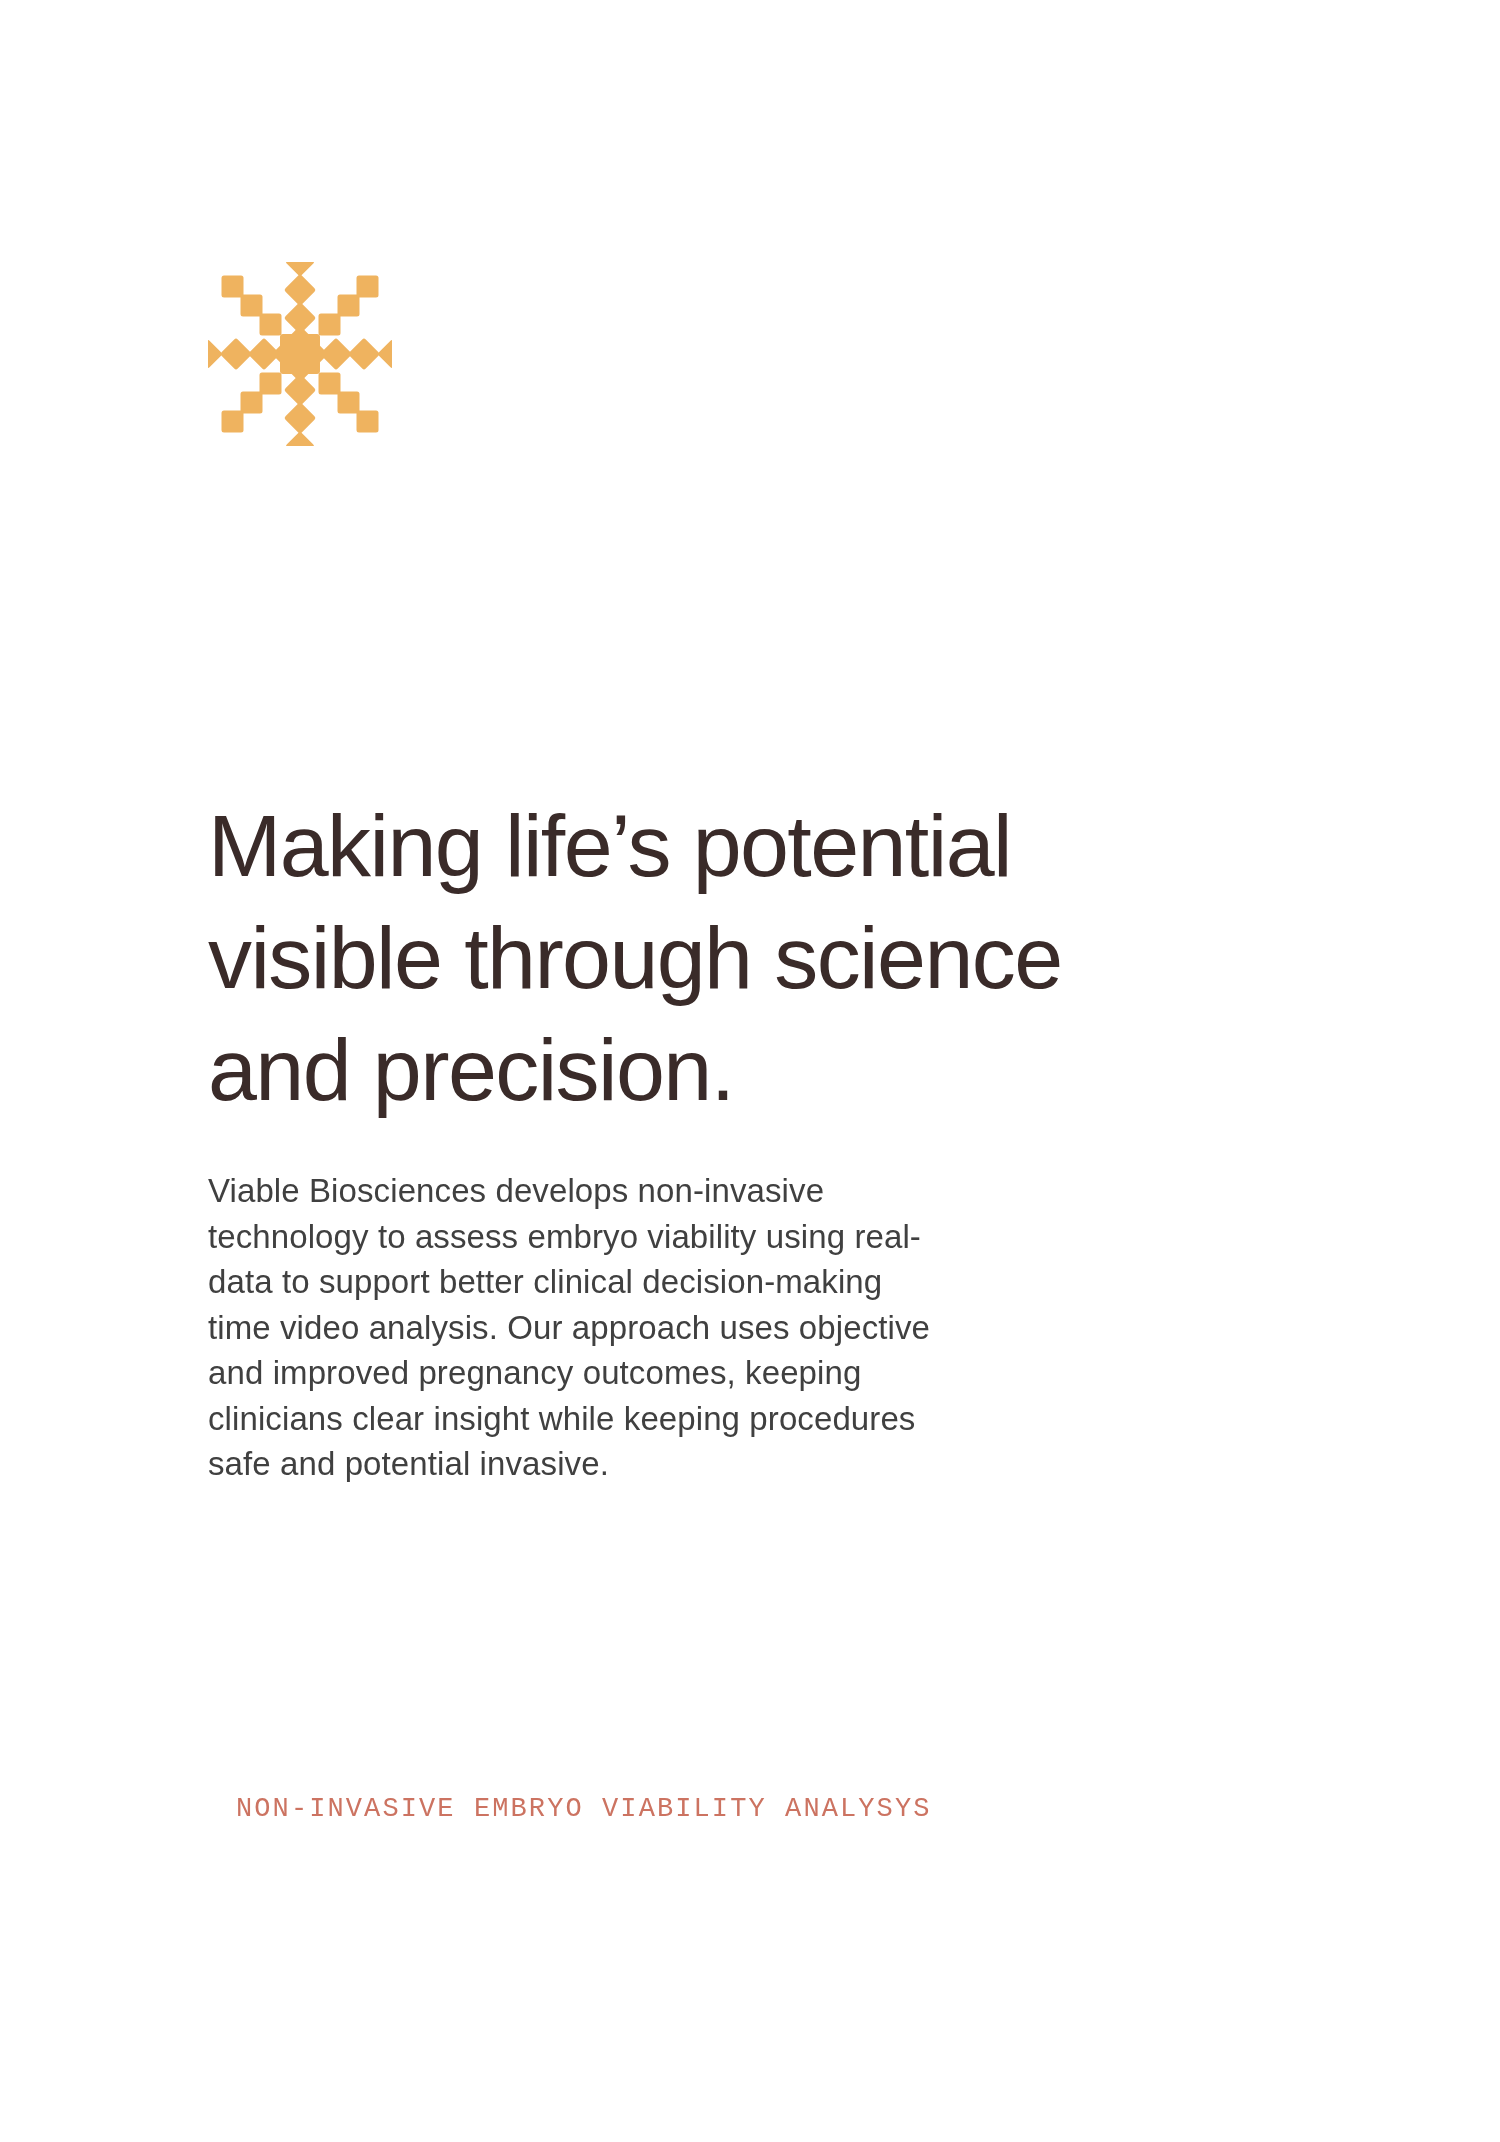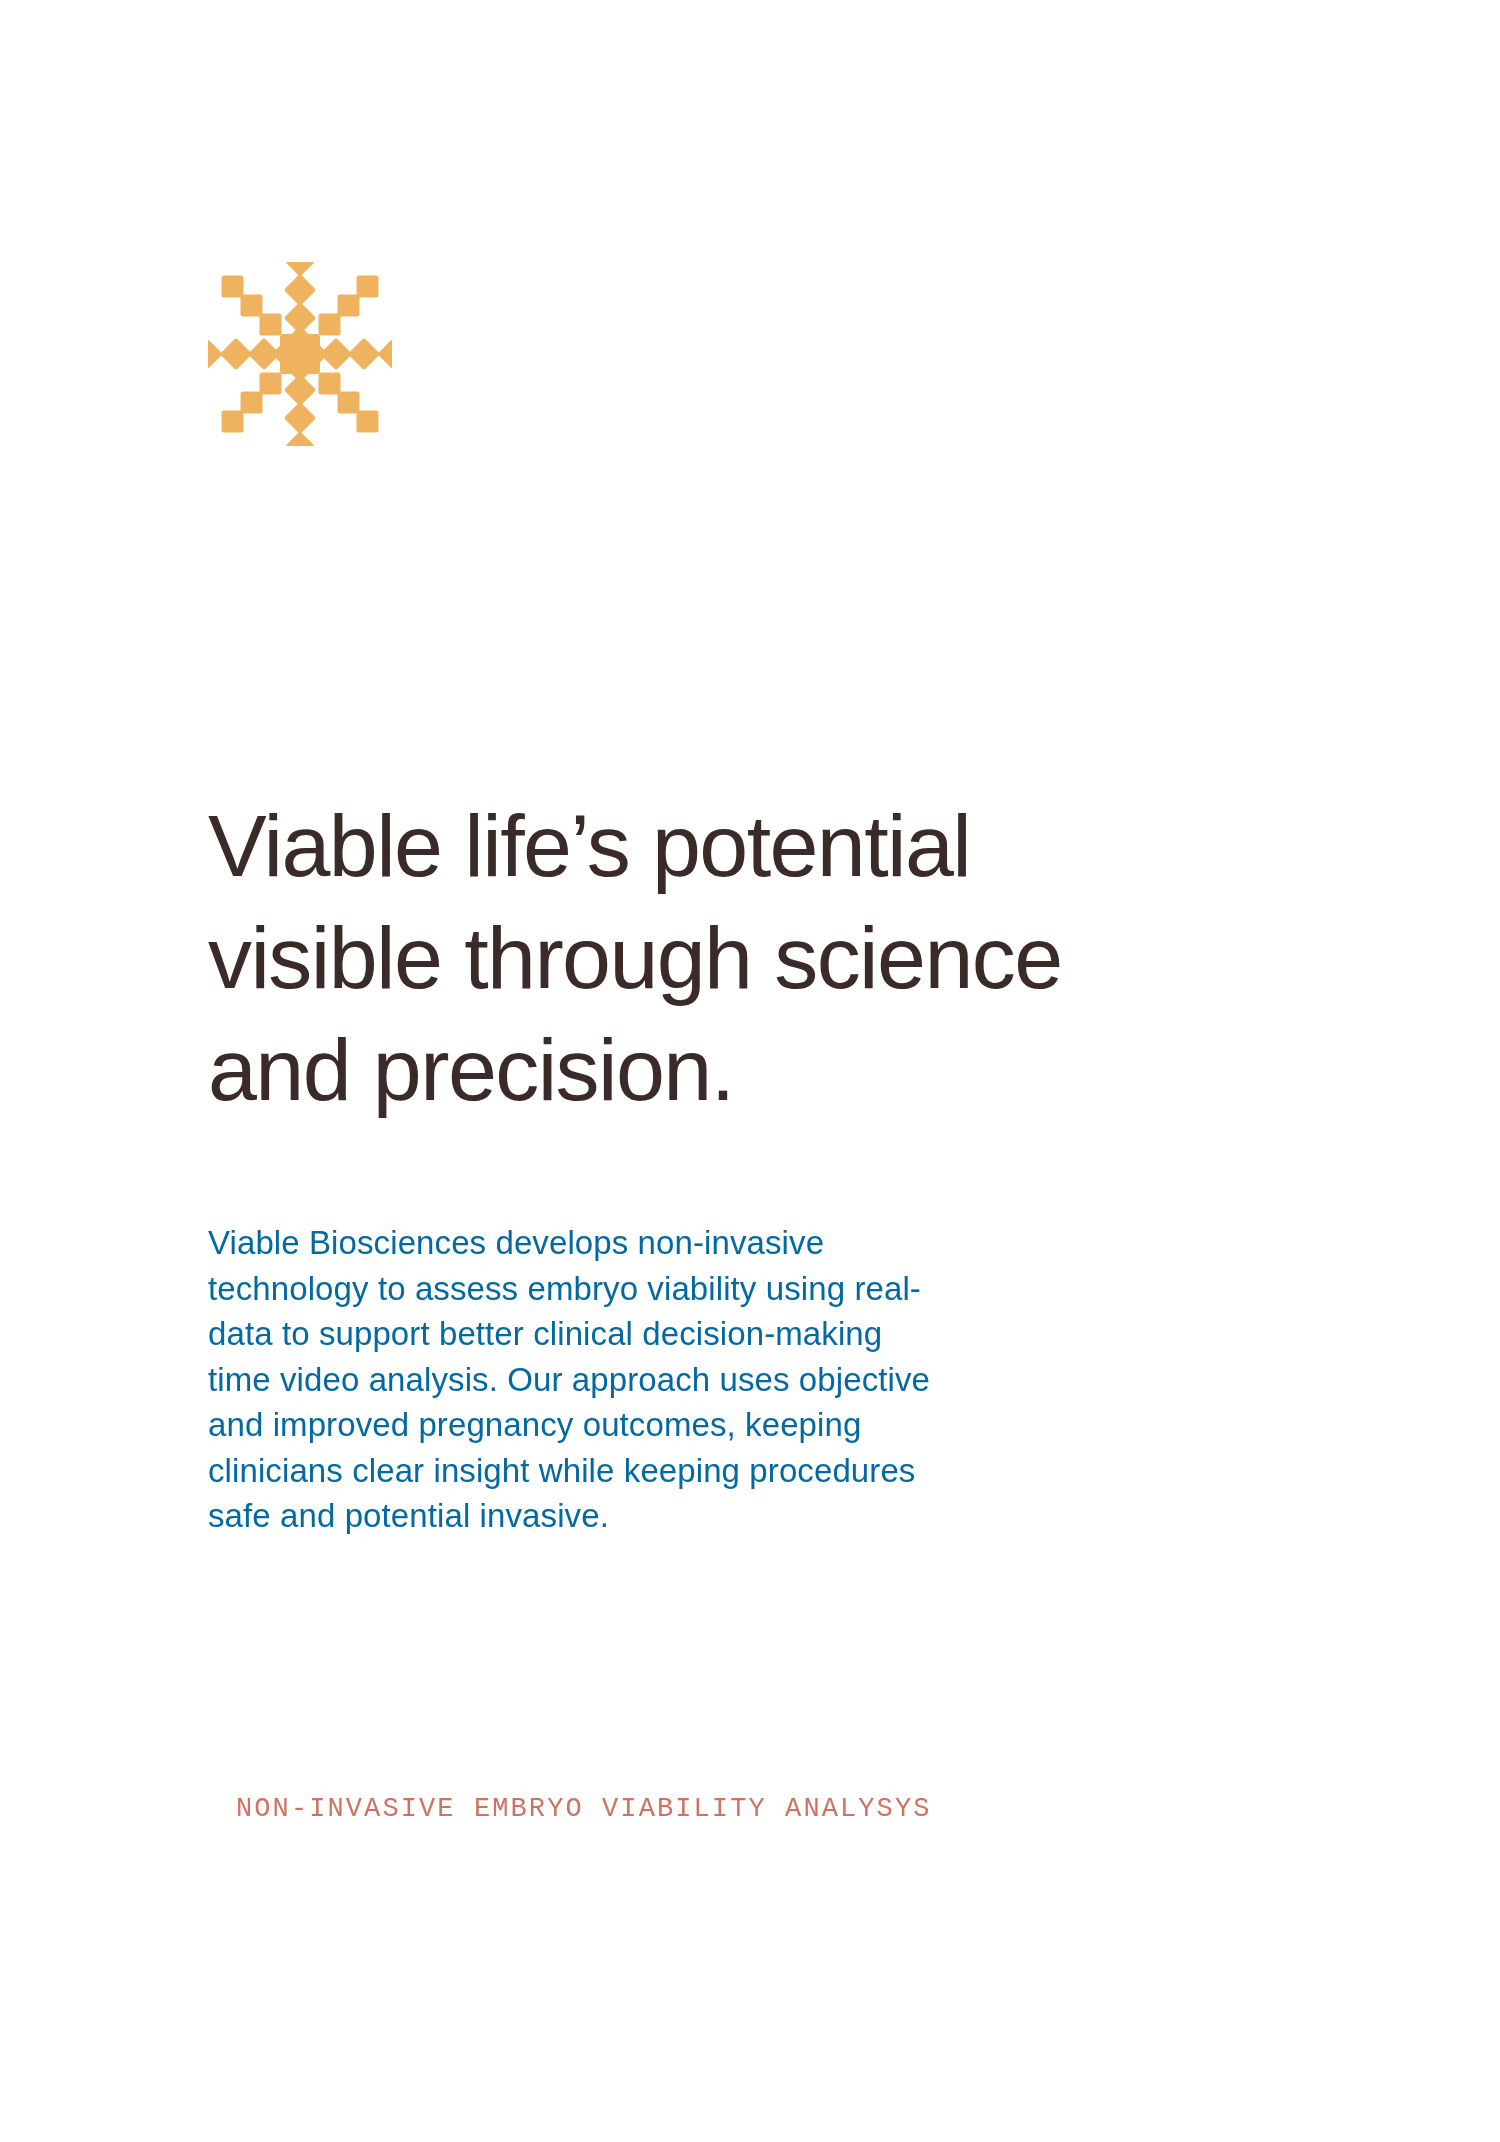--- a/index.html
+++ b/index.html
@@ -52,29 +52,29 @@
   }
   .headline .hl-line {
     display: block;
     white-space: nowrap;
   }
 
   
   .bodycopy {
     position: absolute;
     left: 208px;
-    top: 1220px;
+    top: 1168px;
     width: 1110px;
     margin: 0;
     font-family: "Liberation Sans", sans-serif;
     font-weight: 400;
     font-size: 33px;
     line-height: 45.5px;
     letter-spacing: 0.1px;
-    color: #0369a1;
+    color: #404040;
   }
   .bodycopy .bd-line {
     display: block;
     white-space: nowrap;
   }
 
   
   .tagline {
     position: absolute;
     left: 228px;
@@ -130,21 +130,21 @@
         <rect x="13.5" y="148.5" width="22" height="22" rx="2.5"></rect>
 
         <rect x="110.5" y="110.5" width="22" height="22" rx="2.5"></rect>
         <rect x="129.5" y="129.5" width="22" height="22" rx="2.5"></rect>
         <rect x="148.5" y="148.5" width="22" height="22" rx="2.5"></rect>
       </g>
     </svg>
   </div>
 
   <h1 class="headline">
-    <span class="hl-line">Viable life’s potential</span>
+    <span class="hl-line">Making life’s potential</span>
     <span class="hl-line">visible through science</span>
     <span class="hl-line">and precision.</span>
   </h1>
 
   <p class="bodycopy">
     <span class="bd-line">Viable Biosciences develops non-invasive</span>
     <span class="bd-line">technology to assess embryo viability using real-</span>
     <span class="bd-line">data to support better clinical decision-making</span>
     <span class="bd-line">time video analysis. Our approach uses objective</span>
     <span class="bd-line">and improved pregnancy outcomes, keeping</span>

